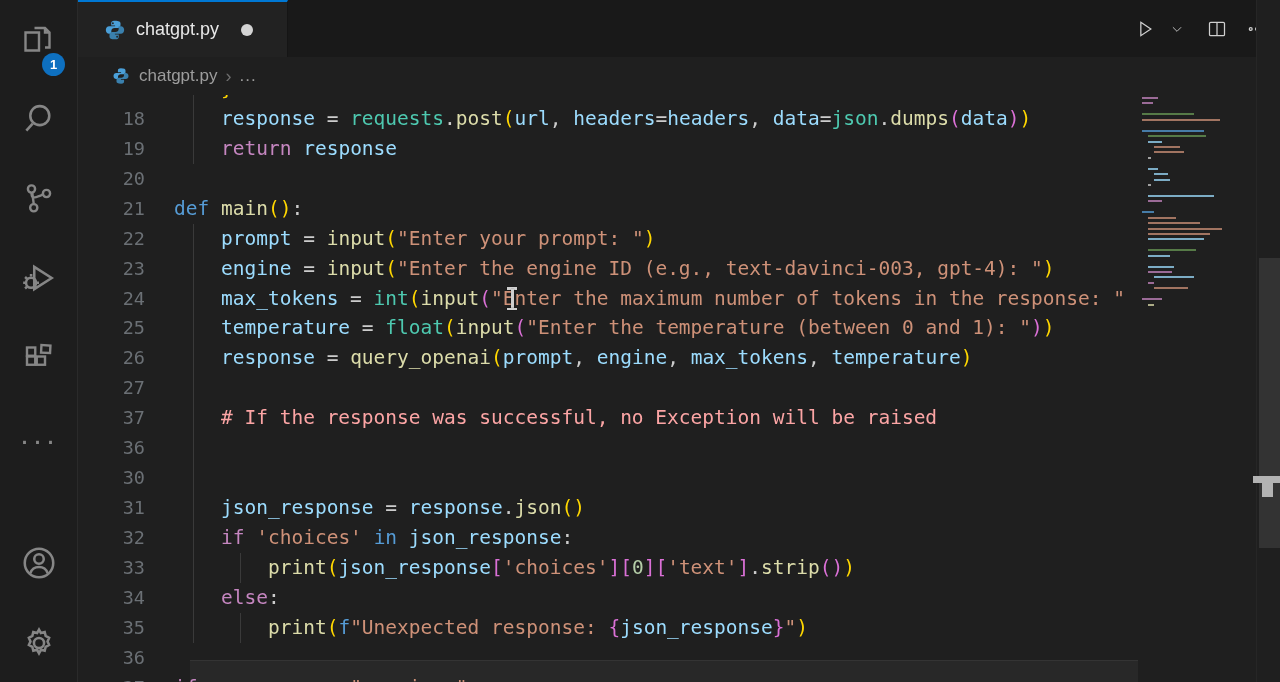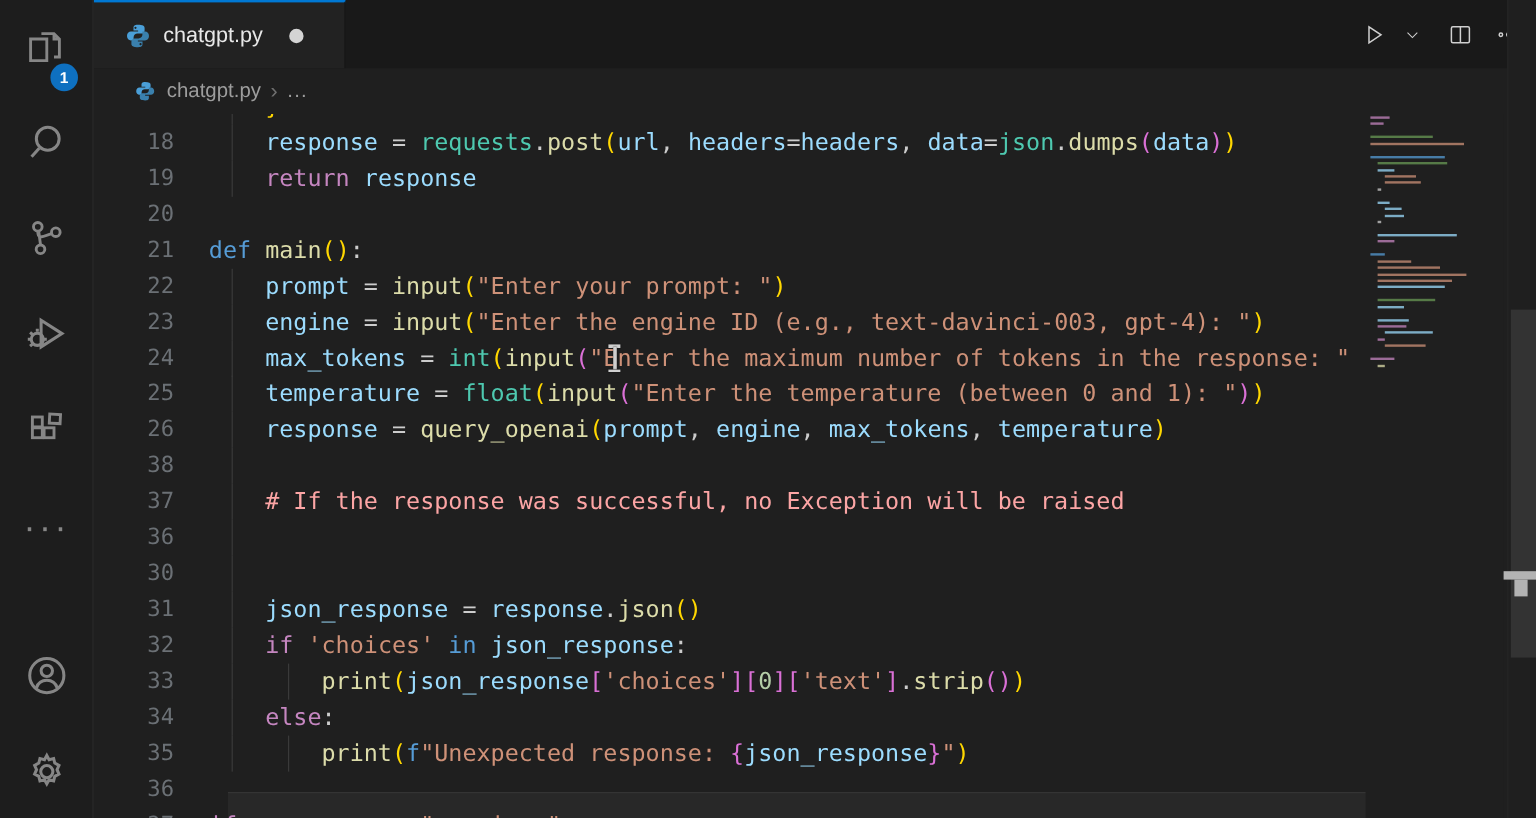--- a/index.html
+++ b/index.html
@@ -174,21 +174,21 @@
       <div class="code-line" style="top: -21px;"><span class="line-num">17</span><span class="guide" style="left: 115px;"></span><span class="tokens"><span class="tk-w">    </span><span class="tk-b1">}</span></span></div>
       <div class="code-line" style="top: 8.93px;"><span class="line-num">18</span><span class="guide" style="left: 115px;"></span><span class="tokens"><span class="tk-w">    </span><span class="tk-v">response</span><span class="tk-w"> = </span><span class="tk-ty">requests</span><span class="tk-w">.</span><span class="tk-fn">post</span><span class="tk-b1">(</span><span class="tk-v">url</span><span class="tk-w">, </span><span class="tk-v">headers</span><span class="tk-w">=</span><span class="tk-v">headers</span><span class="tk-w">, </span><span class="tk-v">data</span><span class="tk-w">=</span><span class="tk-ty">json</span><span class="tk-w">.</span><span class="tk-fn">dumps</span><span class="tk-b2">(</span><span class="tk-v">data</span><span class="tk-b2">)</span><span class="tk-b1">)</span></span></div>
       <div class="code-line" style="top: 38.86px;"><span class="line-num">19</span><span class="guide" style="left: 115px;"></span><span class="tokens"><span class="tk-w">    </span><span class="tk-kw">return</span><span class="tk-w"> </span><span class="tk-v">response</span></span></div>
       <div class="code-line" style="top: 68.79px;"><span class="line-num">20</span><span class="tokens"></span></div>
       <div class="code-line" style="top: 98.72px;"><span class="line-num">21</span><span class="tokens"><span class="tk-kb">def</span><span class="tk-w"> </span><span class="tk-fn">main</span><span class="tk-b1">()</span><span class="tk-w">:</span></span></div>
       <div class="code-line" style="top: 128.65px; text-decoration: underline;"><span class="line-num">22</span><span class="guide" style="left: 115px;"></span><span class="tokens"><span class="tk-w">    </span><span class="tk-v">prompt</span><span class="tk-w"> = </span><span class="tk-fn">input</span><span class="tk-b1">(</span><span class="tk-s">"Enter your prompt: "</span><span class="tk-b1">)</span></span></div>
       <div class="code-line" style="top: 158.58px;"><span class="line-num">23</span><span class="guide" style="left: 115px;"></span><span class="tokens"><span class="tk-w">    </span><span class="tk-v">engine</span><span class="tk-w"> = </span><span class="tk-fn">input</span><span class="tk-b1">(</span><span class="tk-s">"Enter the engine ID (e.g., text-davinci-003, gpt-4): "</span><span class="tk-b1">)</span></span></div>
       <div class="code-line" style="top: 188.51px;"><span class="line-num">24</span><span class="guide" style="left: 115px;"></span><span class="tokens"><span class="tk-w">    </span><span class="tk-v">max_tokens</span><span class="tk-w"> = </span><span class="tk-ty">int</span><span class="tk-b1">(</span><span class="tk-fn">input</span><span class="tk-b2">(</span><span class="tk-s">"Enter the maximum number of tokens in the response: "</span></span></div>
       <div class="code-line" style="top: 218.44px;"><span class="line-num">25</span><span class="guide" style="left: 115px;"></span><span class="tokens"><span class="tk-w">    </span><span class="tk-v">temperature</span><span class="tk-w"> = </span><span class="tk-ty">float</span><span class="tk-b1">(</span><span class="tk-fn">input</span><span class="tk-b2">(</span><span class="tk-s">"Enter the temperature (between 0 and 1): "</span><span class="tk-b2">)</span><span class="tk-b1">)</span></span></div>
       <div class="code-line" style="top: 248.37px;"><span class="line-num">26</span><span class="guide" style="left: 115px;"></span><span class="tokens"><span class="tk-w">    </span><span class="tk-v">response</span><span class="tk-w"> = </span><span class="tk-fn">query_openai</span><span class="tk-b1">(</span><span class="tk-v">prompt</span><span class="tk-w">, </span><span class="tk-v">engine</span><span class="tk-w">, </span><span class="tk-v">max_tokens</span><span class="tk-w">, </span><span class="tk-v">temperature</span><span class="tk-b1">)</span></span></div>
-      <div class="code-line" style="top: 278.3px;"><span class="line-num">38</span><span class="guide" style="left: 115px;"></span><span class="tokens"></span></div>
+      <div class="code-line" style="top: 278.3px;"><span class="line-num">27</span><span class="guide" style="left: 115px;"></span><span class="tokens"></span></div>
       <div class="code-line" style="top: 308.23px;"><span class="line-num">37</span><span class="guide" style="left: 115px;"></span><span class="tokens"><span class="tk-w">    </span><span class="tk-c"># If the response was successful, no Exception will be raised</span></span></div>
       <div class="code-line" style="top: 338.16px;"><span class="line-num">36</span><span class="guide" style="left: 115px;"></span></div>
       <div class="code-line" style="top: 368.09px;"><span class="line-num">30</span><span class="guide" style="left: 115px;"></span><span class="tokens"></span></div>
       <div class="code-line" style="top: 398.02px;"><span class="line-num">31</span><span class="guide" style="left: 115px;"></span><span class="tokens"><span class="tk-w">    </span><span class="tk-v">json_response</span><span class="tk-w"> = </span><span class="tk-v">response</span><span class="tk-w">.</span><span class="tk-fn">json</span><span class="tk-b1">()</span></span></div>
       <div class="code-line" style="top: 427.95px;"><span class="line-num">32</span><span class="guide" style="left: 115px;"></span><span class="tokens"><span class="tk-w">    </span><span class="tk-kw">if</span><span class="tk-w"> </span><span class="tk-s">'choices'</span><span class="tk-w"> </span><span class="tk-kb">in</span><span class="tk-w"> </span><span class="tk-v">json_response</span><span class="tk-w">:</span></span></div>
       <div class="code-line" style="top: 457.88px;"><span class="line-num">33</span><span class="guide" style="left: 115px;"></span><span class="guide" style="left: 162px;"></span><span class="tokens"><span class="tk-w">        </span><span class="tk-fn">print</span><span class="tk-b1">(</span><span class="tk-v">json_response</span><span class="tk-b2">[</span><span class="tk-s">'choices'</span><span class="tk-b2">][</span><span class="tk-n">0</span><span class="tk-b2">][</span><span class="tk-s">'text'</span><span class="tk-b2">]</span><span class="tk-w">.</span><span class="tk-fn">strip</span><span class="tk-b2">()</span><span class="tk-b1">)</span></span></div>
       <div class="code-line" style="top: 487.81px;"><span class="line-num">34</span><span class="guide" style="left: 115px;"></span><span class="tokens"><span class="tk-w">    </span><span class="tk-kw">else</span><span class="tk-w">:</span></span></div>
       <div class="code-line" style="top: 517.74px;"><span class="line-num">35</span><span class="guide" style="left: 115px;"></span><span class="guide" style="left: 162px;"></span><span class="tokens"><span class="tk-w">        </span><span class="tk-fn">print</span><span class="tk-b1">(</span><span class="tk-kb">f</span><span class="tk-s">"Unexpected response: </span><span class="tk-b2">{</span><span class="tk-v">json_response</span><span class="tk-b2">}</span><span class="tk-s">"</span><span class="tk-b1">)</span></span></div>
       <div class="code-line" style="top: 547.67px;"><span class="line-num">36</span><span class="tokens"></span></div>
       <div class="code-line" style="top: 577.6px;"><span class="line-num">37</span><span class="tokens"><span class="tk-kw">if</span><span class="tk-w"> </span><span class="tk-v">__name__</span><span class="tk-w"> == </span><span class="tk-s">"__main__"</span><span class="tk-w">:</span></span></div>

